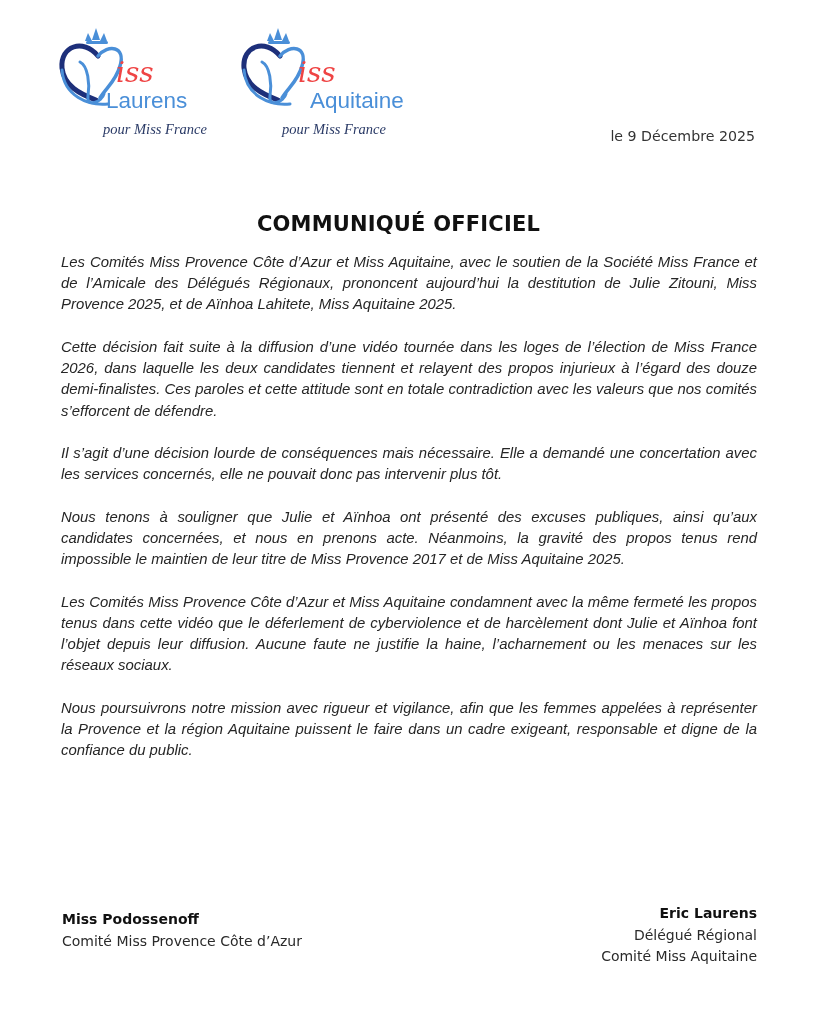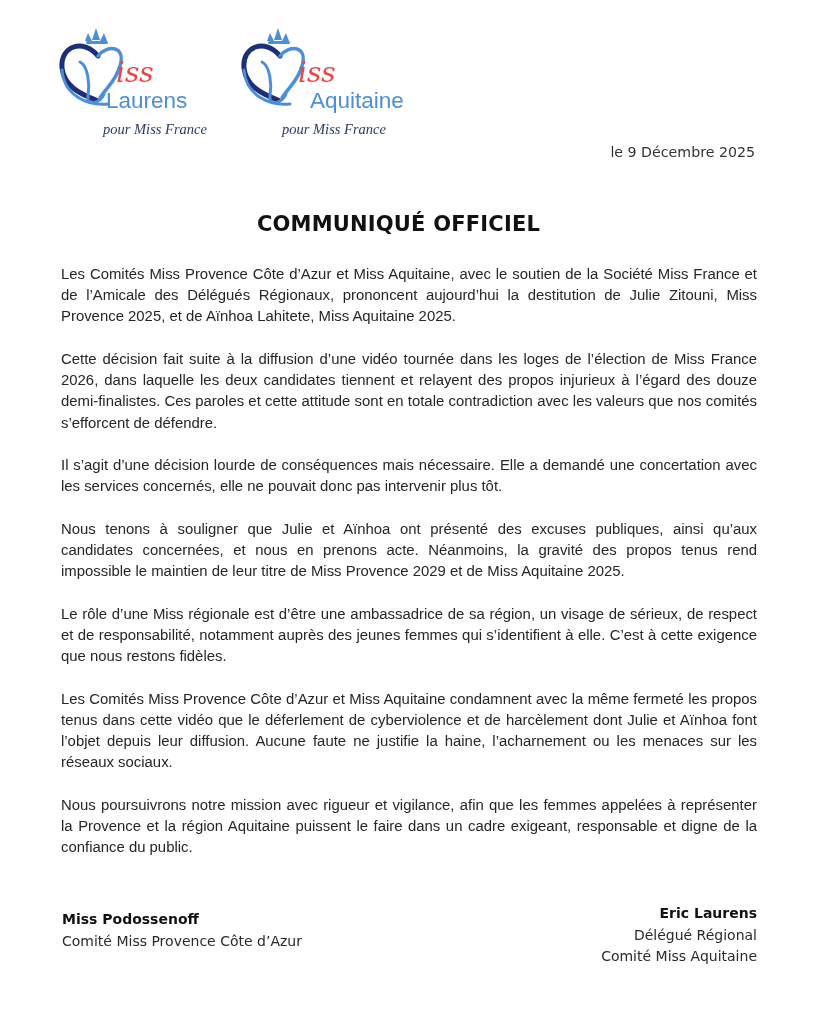--- a/index.html
+++ b/index.html
@@ -10,26 +10,26 @@
   .logo .name { position: absolute; left: 48px; top: 62px; font-family: "Liberation Sans", sans-serif;
                 font-size: 22.5px; color: #4a8fd8; letter-spacing: 0px; }
   .logo .iss { position: absolute; left: 58px; top: 30px; font-family: "DejaVu Serif", serif;
                font-style: italic; font-size: 28px; color: #ef4444; }
   .logo .tag { position: absolute; left: 45px; top: 95px; font-family: "Liberation Serif", serif;
                font-style: italic; font-size: 14.5px; color: #2a3a66; white-space: nowrap; }
   #logo-provence { left: 58px; }
   #logo-aquitaine { left: 240px; }
   #logo-aquitaine .name { left: 42px; margin-left: 28px; }
   #logo-aquitaine .tag { left: 42px; }
-  .date { position: absolute; top: 144px; right: 64px; font-size: 14.2px; color: #333; }
+  .date { position: absolute; top: 128px; right: 64px; font-size: 14.2px; color: #333; }
   h1 { position: absolute; top: 212px; left: 0; width: 797px; text-align: center; margin: 0;
        font-family: "DejaVu Sans", sans-serif; font-weight: bold; font-size: 21px; color: #111;
        letter-spacing: 0.2px; }
-  .body { position: absolute; top: 264px; left: 61px; width: 696px; font-family: "Liberation Sans", sans-serif;
-          font-size: 14.9px; line-height: 21.2px; color: #262626; text-align: justify; }
+  .body { position: absolute; top: 252px; left: 61px; width: 696px; font-family: "Liberation Sans", sans-serif;
+          font-size: 14.9px; line-height: 21.2px; color: #262626; text-align: justify; font-style: italic; }
   .body p { margin: 0 0 21.3px 0; }
   .sig { position: absolute; top: 909px; font-size: 14px; line-height: 21.5px; color: #2a2a2a; }
   .sig .n { font-weight: bold; color: #111; }
   #sig-left { left: 62px; text-align: left; }
   #sig-right { right: 62px; text-align: right; top: 903px; }
 </style>
 </head>
 <body>
 
 <div class="logo" id="logo-provence">
@@ -69,22 +69,21 @@
 </div>
 
 <div class="date">le 9 Décembre 2025</div>
 
 <h1>COMMUNIQUÉ OFFICIEL</h1>
 
 <div class="body">
   <p>Les Comités Miss Provence Côte d’Azur et Miss Aquitaine, avec le soutien de la Société Miss France et de l’Amicale des Délégués Régionaux, prononcent aujourd’hui la destitution de Julie Zitouni, Miss Provence 2025, et de Aïnhoa Lahitete, Miss Aquitaine 2025.</p>
   <p>Cette décision fait suite à la diffusion d’une vidéo tournée dans les loges de l’élection de Miss France 2026, dans laquelle les deux candidates tiennent et relayent des propos injurieux à l’égard des douze demi-finalistes. Ces paroles et cette attitude sont en totale contradiction avec les valeurs que nos comités s’efforcent de défendre.</p>
   <p>Il s’agit d’une décision lourde de conséquences mais nécessaire. Elle a demandé une concertation avec les services concernés, elle ne pouvait donc pas intervenir plus tôt.</p>
-  <p>Nous tenons à souligner que Julie et Aïnhoa ont présenté des excuses publiques, ainsi qu’aux candidates concernées, et nous en prenons acte. Néanmoins, la gravité des propos tenus rend impossible le maintien de leur titre de Miss Provence 2029 et de Miss Aquitaine 2025.</p>
-  <p>Le rôle d’une Miss régionale est d’être une ambassadrice de sa région, un visage de sérieux, de respect et de responsabilité, notamment auprès des jeunes femmes qui s’identifient à elle. C’est à cette exigence que nous restons fidèles.</p>
+  <p>Nous tenons à souligner que Julie et Aïnhoa ont présenté des excuses publiques, ainsi qu’aux candidates concernées, et nous en prenons acte. Néanmoins, la gravité des propos tenus rend impossible le maintien de leur titre de Miss Provence 2017 et de Miss Aquitaine 2025.</p>
   <p>Les Comités Miss Provence Côte d’Azur et Miss Aquitaine condamnent avec la même fermeté les propos tenus dans cette vidéo que le déferlement de cyberviolence et de harcèlement dont Julie et Aïnhoa font l’objet depuis leur diffusion. Aucune faute ne justifie la haine, l’acharnement ou les menaces sur les réseaux sociaux.</p>
   <p>Nous poursuivrons notre mission avec rigueur et vigilance, afin que les femmes appelées à représenter la Provence et la région Aquitaine puissent le faire dans un cadre exigeant, responsable et digne de la confiance du public.</p>
 </div>
 
 <div class="sig" id="sig-left">
   <div class="n">Miss Podossenoff</div>
   <div>Comité Miss Provence Côte d’Azur</div>
 </div>
 
 <div class="sig" id="sig-right">

